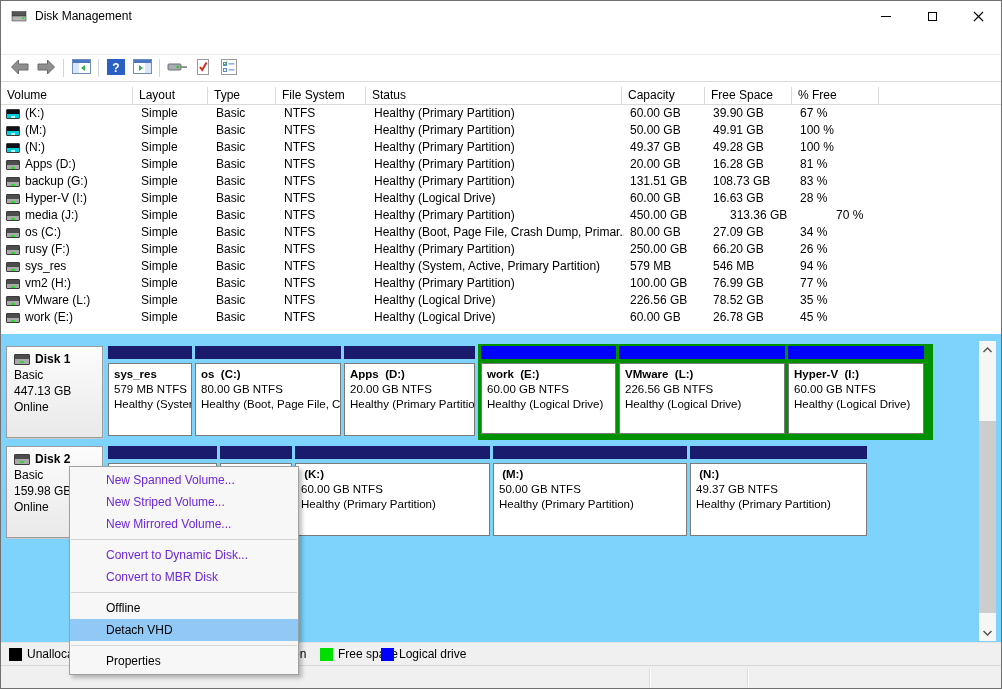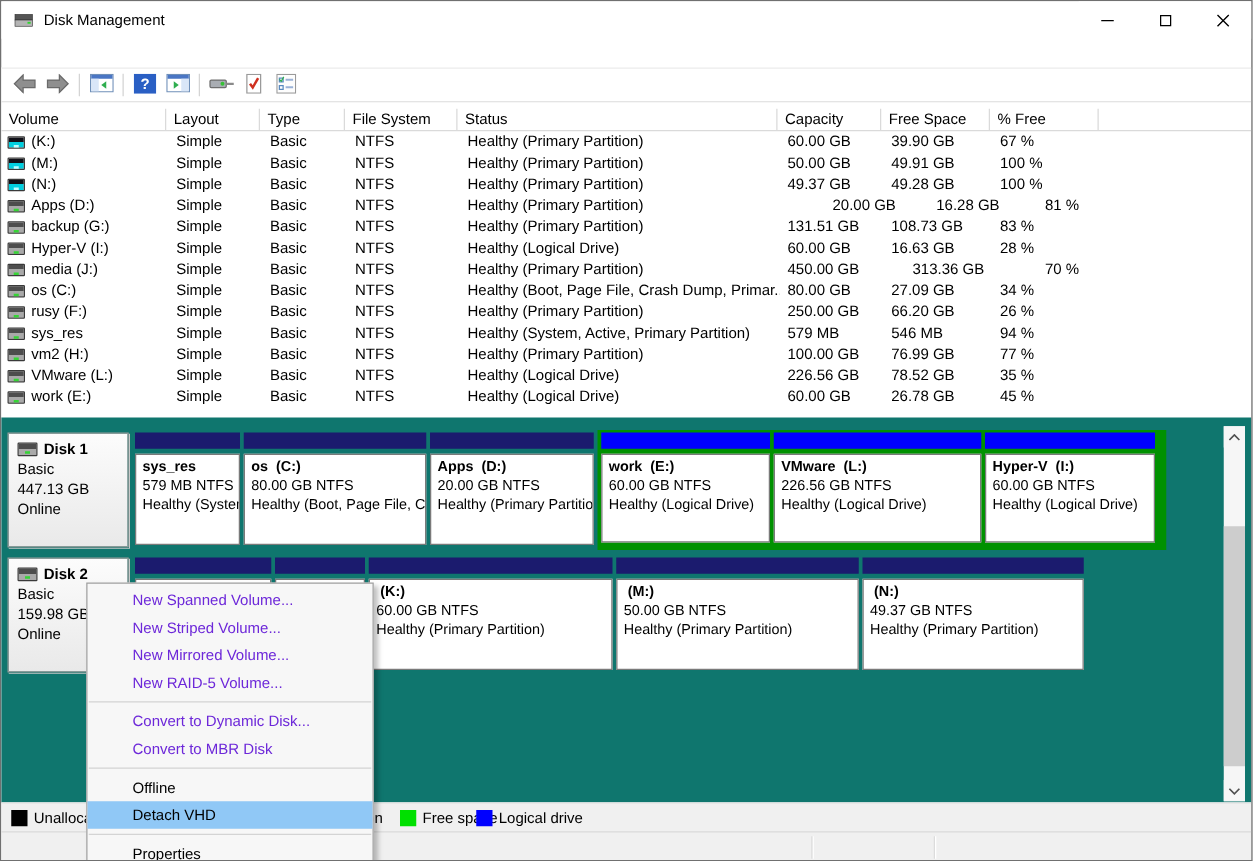--- a/index.html
+++ b/index.html
@@ -35,21 +35,21 @@
   .lv-row{ display:flex; height:17px; line-height:17px; }
   .lv-cell{ padding-left:6px; overflow:hidden; white-space:nowrap; }
   .vol-cell{ display:flex; align-items:center; padding-left:5px; }
   .vol-ico{ width:14px; height:10px; border-radius:1px; flex:none; margin-right:5px; position:relative;
             background:linear-gradient(#4d4d4d 0 45%, #a9a9a9 45%); border:1px solid #3a3a3a; }
   .vol-ico::after{ content:""; position:absolute; left:4px; top:6px; width:4px; height:2px; background:#35d435; }
   .vol-ico.vhd{ background:linear-gradient(#101018 0 45%, #00cfe0 45%); }
   .vol-ico.vhd::after{ background:#bdfcff; }
 
   
-  .graphview{ position:absolute; left:0; top:333px; width:100%; height:308px; background:#0f766e; }
+  .graphview{ position:absolute; left:0; top:333px; width:100%; height:308px; background:#7dd3fc; }
   .disk-row{ position:absolute; left:0; width:100%; height:96px; }
   .disk-label{ position:absolute; left:5px; top:0; width:97px; height:92px;
                background:linear-gradient(#fcfcfc,#e9e9e9); border:1px solid #9c9c9c;
                box-shadow:1px 1px 0 #c8c8c8; padding:4px 0 0 7px; line-height:16px; }
   .disk-name{ font-weight:bold; display:flex; align-items:center; gap:5px; }
   .disk-ico{ width:16px; height:11px; border-radius:1px; background:linear-gradient(#4d4d4d 0 45%, #a9a9a9 45%); border:1px solid #3a3a3a; position:relative; flex:none;}
   .disk-ico::after{ content:""; position:absolute; left:5px; top:6px; width:4px; height:2px; background:#35d435; }
   .parts{ position:absolute; left:107px; top:0; display:flex; gap:3px; }
   .part{ flex:none; }
   .part-bar{ height:13px; }
@@ -226,21 +226,21 @@
         </div>
         <div class="lv-row">
           <div class="lv-cell vol-cell" style="width: 134px;">
             <span class="vol-ico"></span>
             <span>Apps (D:)</span>
           </div>
           <div class="lv-cell" style="width: 75px;">Simple</div>
           <div class="lv-cell" style="width: 68px;">Basic</div>
           <div class="lv-cell" style="width: 90px;">NTFS</div>
           <div class="lv-cell" style="width: 256px;">Healthy (Primary Partition)</div>
-          <div class="lv-cell" style="width: 83px; margin-left: 36px;">20.00 GB</div>
+          <div class="lv-cell" style="width: 83px;">20.00 GB</div>
           <div class="lv-cell" style="width: 87px;">16.28 GB</div>
           <div class="lv-cell" style="width: 87px;">81 %</div>
         </div>
         <div class="lv-row">
           <div class="lv-cell vol-cell" style="width: 134px;">
             <span class="vol-ico"></span>
             <span>backup (G:)</span>
           </div>
           <div class="lv-cell" style="width: 75px;">Simple</div>
           <div class="lv-cell" style="width: 68px;">Basic</div>
@@ -510,21 +510,20 @@
 
   <div class="statusbar">
     <div class="sb-div" style="left:648px"></div>
     <div class="sb-div" style="left:746px"></div>
   </div>
 
   <div class="ctx-menu">
       <div class="cm-item disabled">New Spanned Volume...</div>
       <div class="cm-item disabled">New Striped Volume...</div>
       <div class="cm-item disabled">New Mirrored Volume...</div>
-      <div class="cm-item disabled">New RAID-5 Volume...</div>
       <div class="cm-sep"></div>
       <div class="cm-item disabled">Convert to Dynamic Disk...</div>
       <div class="cm-item disabled">Convert to MBR Disk</div>
       <div class="cm-sep"></div>
       <div class="cm-item">Offline</div>
       <div class="cm-item" style="background: rgb(144, 200, 246);">Detach VHD</div>
       <div class="cm-sep"></div>
       <div class="cm-item">Properties</div>
     </div>
 

